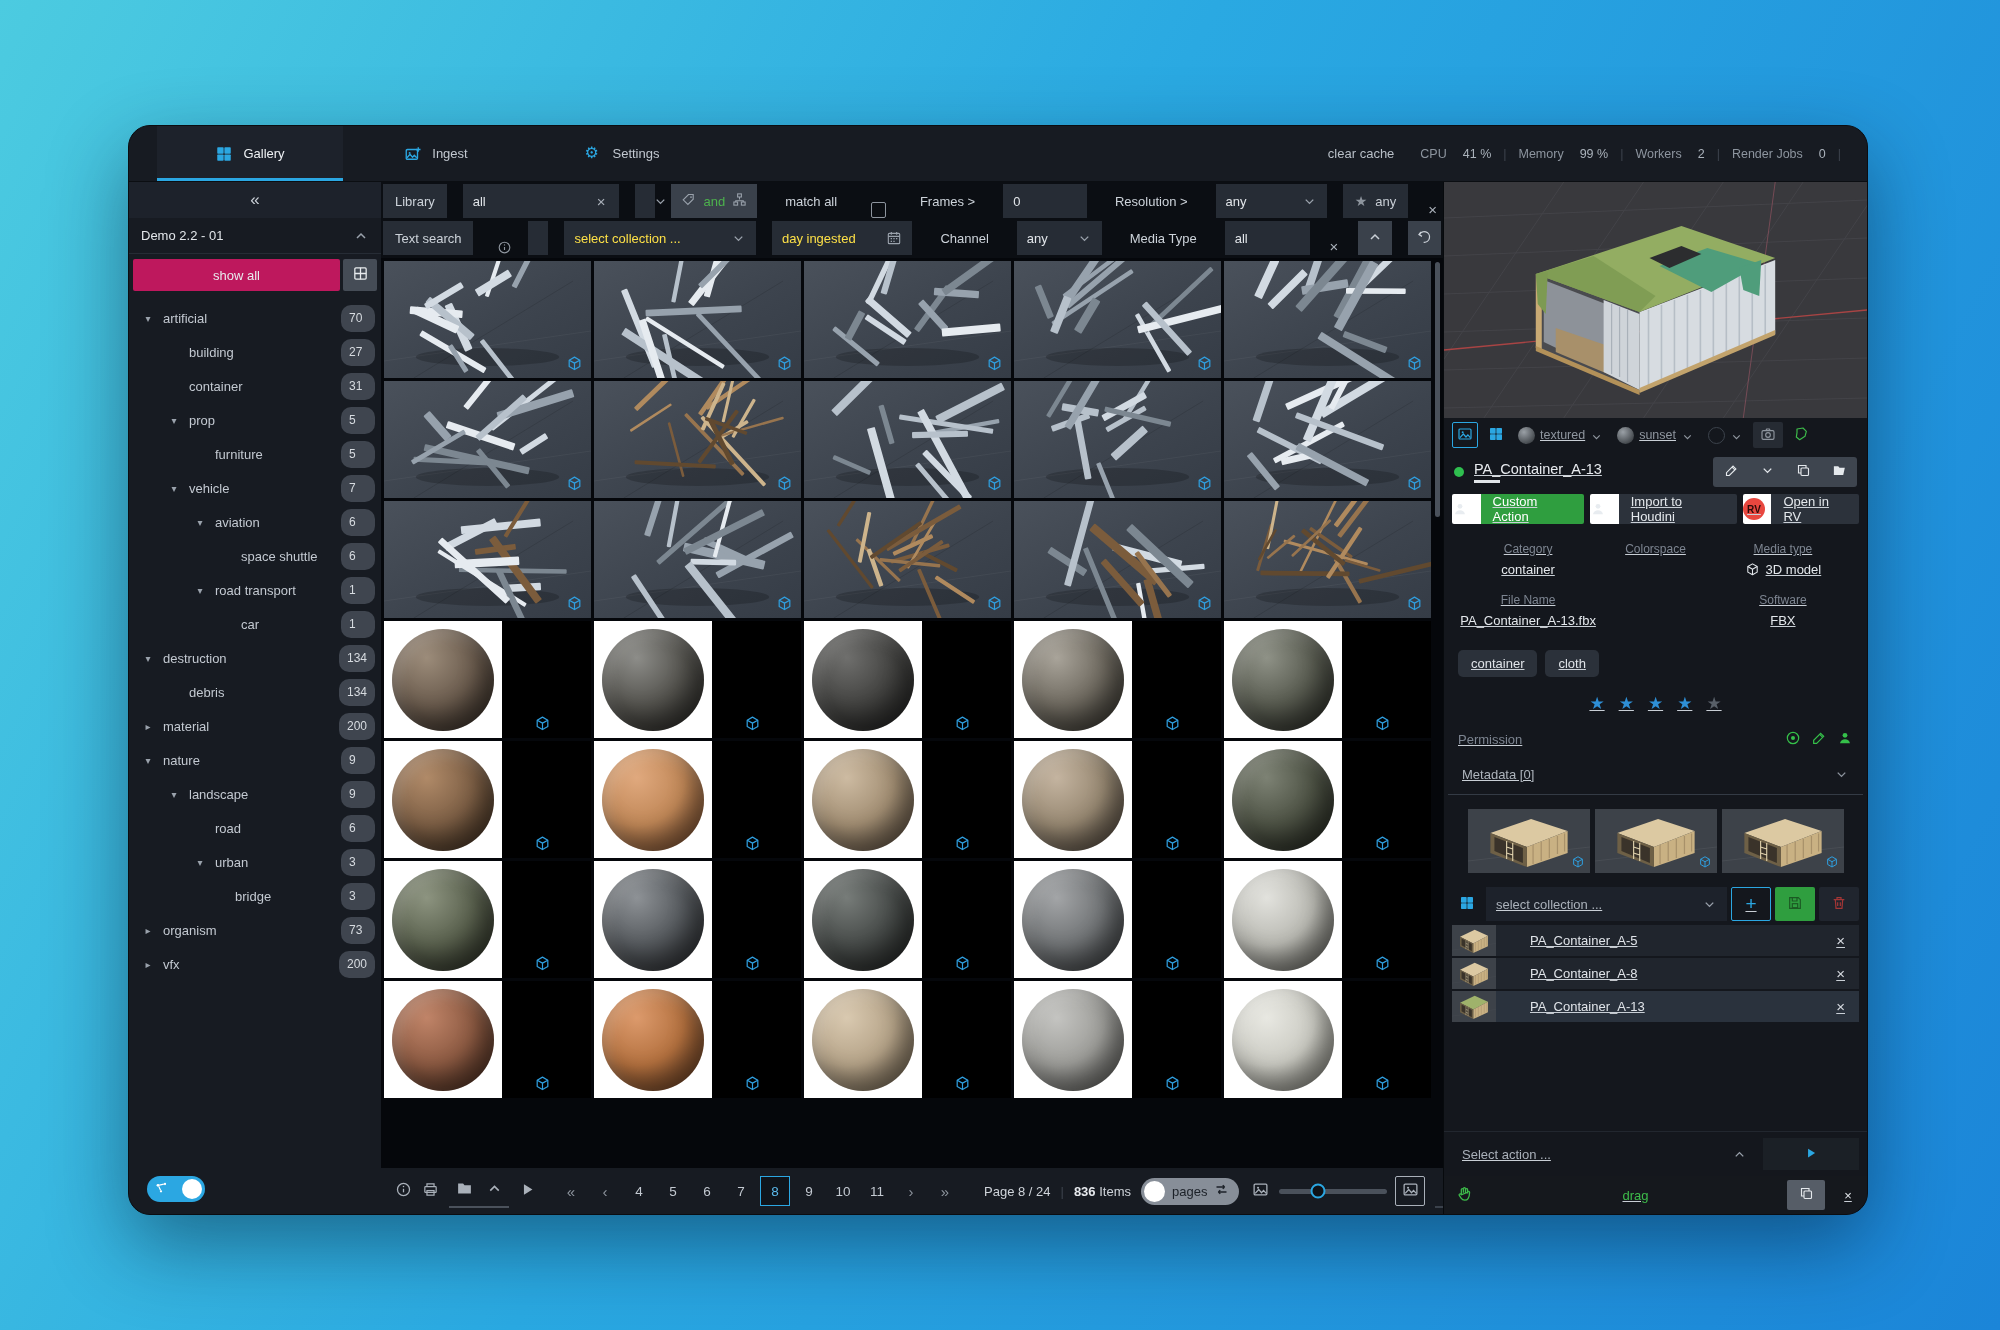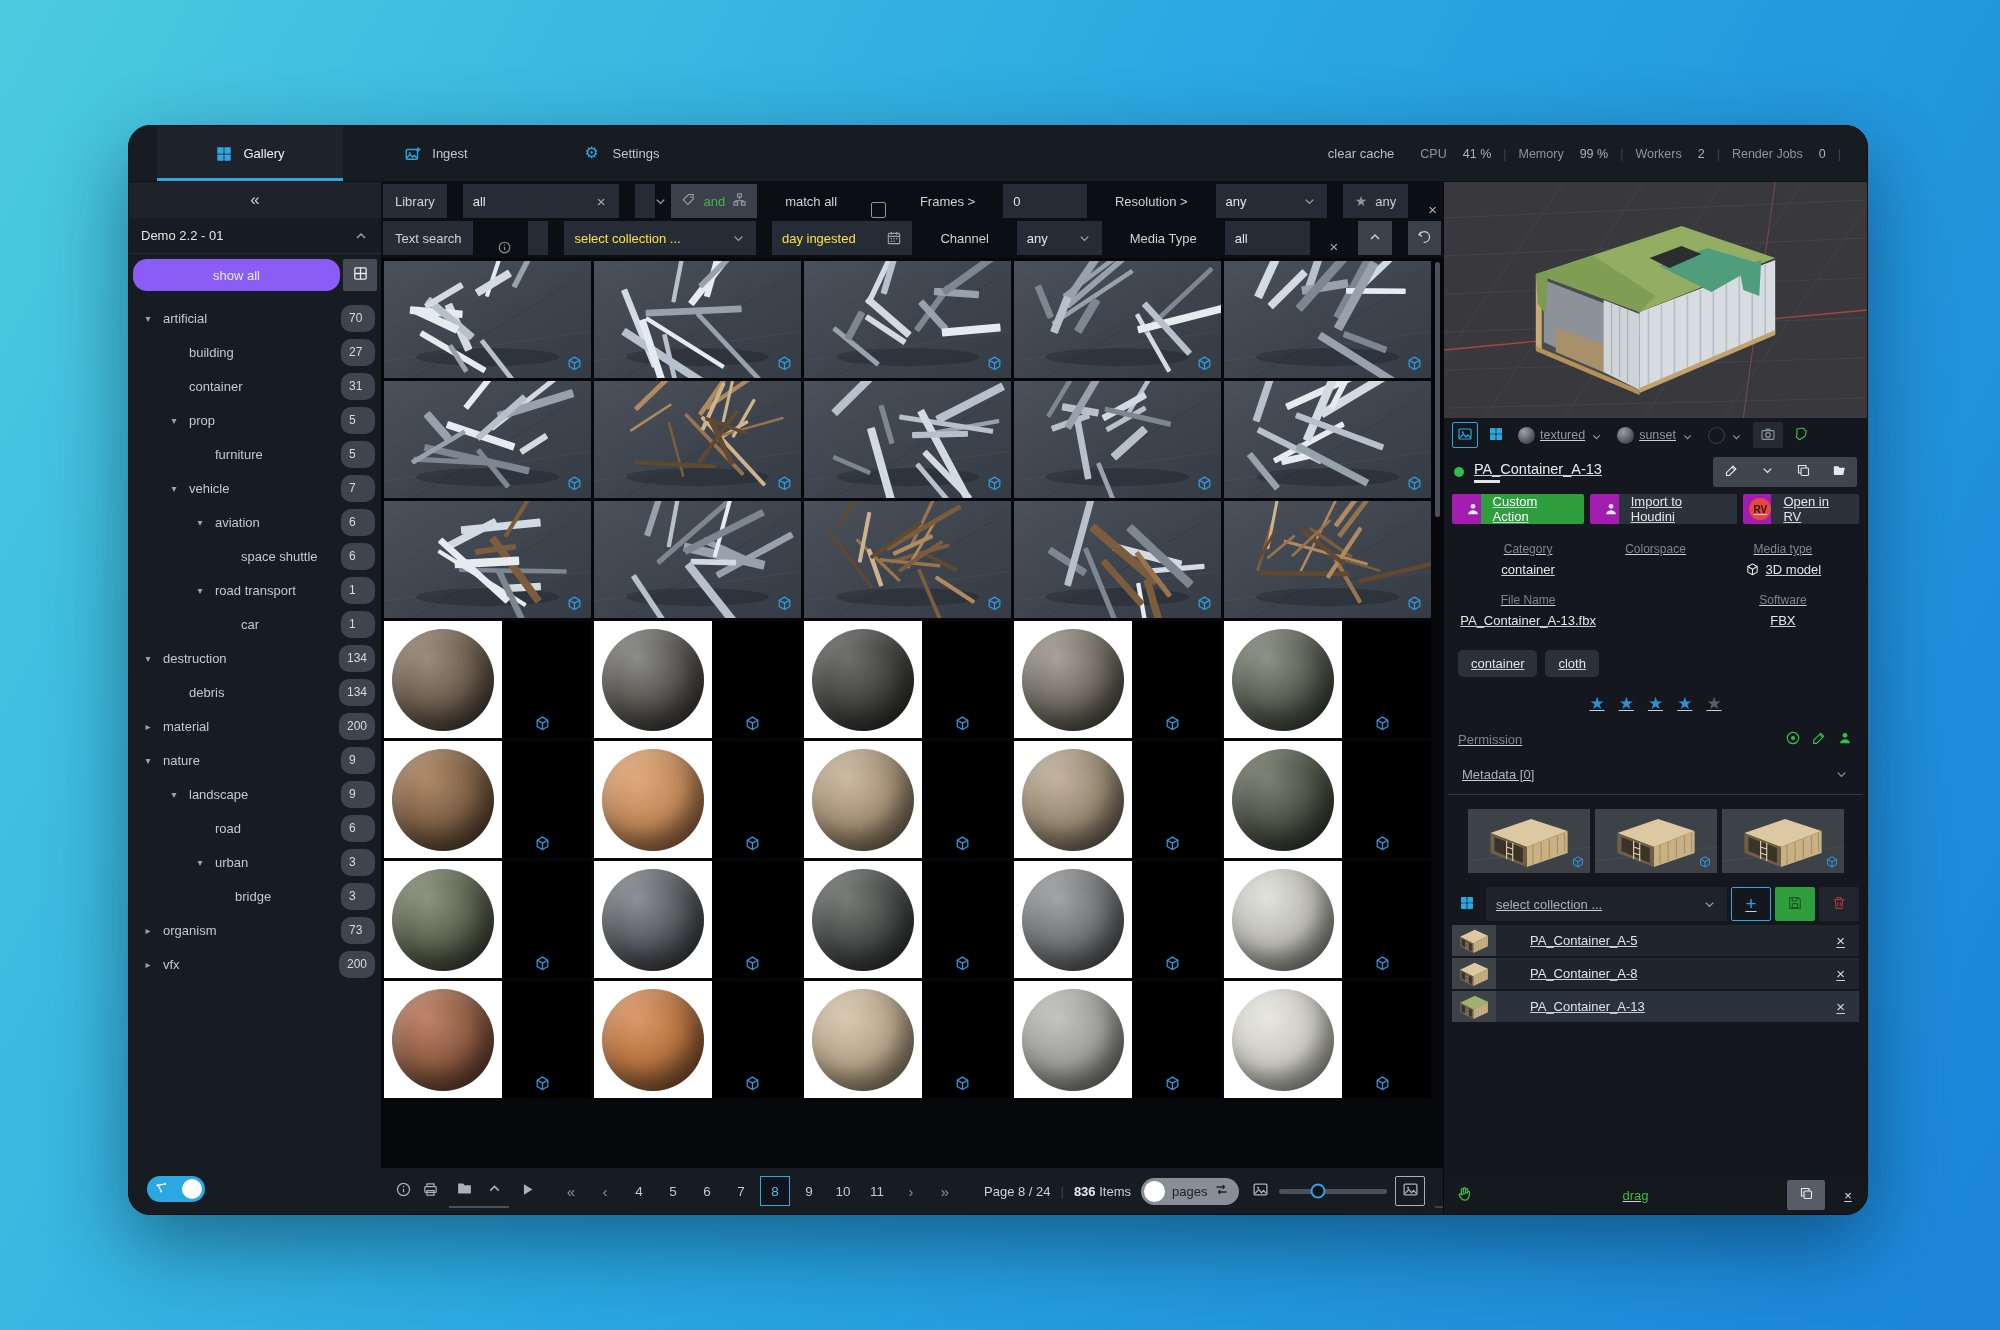--- a/index.html
+++ b/index.html
@@ -26,21 +26,21 @@
   .main { flex:1; display:flex; min-height:0; background:#0d1015; }
   .sidebar { width:252px; flex:none; background:#171b22; display:flex; flex-direction:column; position:relative; }
   .center { flex:1; min-width:0; display:flex; flex-direction:column; background:#0b0e13; }
   .inspector { width:424px; flex:none; background:#14171d; border-left:1px solid #070a0d; display:flex; flex-direction:column; min-height:0;text-decoration:underline; }
 
   
   .collapse-row { height:36px; background:#1d222b; display:flex; align-items:center; justify-content:center; color:#c9cfd6; font-size:17px; flex:none; }
   .tree-header { height:36px; display:flex; align-items:center; padding:0 12px; color:#e2e6ea; border-bottom:1px solid #262c35; flex:none; }
   .tree-header .chev { margin-left:auto; width:16px; height:16px; color:#9aa2ac; display:inline-flex; }
   .showall-row { display:flex; gap:3px; padding:5px 4px 4px 4px; flex:none; }
-  .showall { flex:1; height:32px; background:#8b5cf6; border:none; border-radius:14px; color:#e8ebee; font-size:13px; font-family:inherit; }
+  .showall { flex:1; height:32px; background:#be185d; border:none; border-radius:2px; color:#e8ebee; font-size:13px; font-family:inherit; }
   .grid-btn { width:34px; height:32px; background:#454c56; border:none; border-radius:2px; color:#e8ebee; display:flex; align-items:center; justify-content:center; }
   .grid-btn svg, .showall-row svg { width:17px; height:17px; }
   .tree { padding:6px 6px 0 0; overflow:hidden; }
   .titem { height:34px; display:flex; align-items:center; color:#c3c9d1; }
   .titem .arr { width:14px; display:inline-flex; justify-content:center; color:#9aa2ac; font-size:10px; flex:none; }
   .titem .tlabel { margin-left:8px; }
   .titem .pill { margin-left:auto; background:#3f454f; color:#d7dbe0; border-radius:10px; min-width:34px; text-align:center; padding:2px 8px; font-size:12px; }
   .app-logo { position:absolute; left:18px; bottom:12px; width:58px; height:26px; background:#2ba7e2; border-radius:14px; display:flex; align-items:center; padding:0 3px 0 7px; gap:4px; }
   .app-logo .knob { width:20px; height:20px; background:#fff; border-radius:50%; margin-left:auto; }
   .app-logo svg { width:16px; height:16px; }
@@ -117,21 +117,21 @@
 
   .title-row { height:40px; flex:none; display:flex; align-items:center; padding:0 10px; gap:10px; }
   .gdot { width:10px; height:10px; border-radius:50%; background:#2fbf4f; flex:none; }
   .ititle { color:#e8ebef; font-size:14.5px; }
   .ititle::after { content:""; display:block; width:26px; height:3px; background:#e2e6ea; margin-top:3px; }
   .tgroup { margin-left:auto; background:#3e454f; border-radius:3px; display:flex; }
   .tgroup .tg { width:36px; height:30px; display:flex; align-items:center; justify-content:center; color:#e4e8ec; }
   .tgroup svg { width:15px; height:15px; }
   .actions { flex:none; display:flex; gap:6px; padding:2px 8px 8px 8px; }
   .act { display:flex; height:30px; border-radius:2px; overflow:hidden; }
-  .act .chip { width:30px; background:#a21caf; display:flex; align-items:center; justify-content:flex-end; color:#e8ecf0; }
+  .act .chip { width:30px; background:#ffffff; display:flex; align-items:center; justify-content:flex-start; color:#e8ecf0; }
   .act .chip svg { width:16px; height:16px; }
   .act .albl { display:flex; align-items:center; padding:0 12px; background:#2c323b; color:#e4e8ec; }
   .act.green .albl { background:#2f9e3f; color:#fff; }
   .rvlogo { width:22px; height:22px; border-radius:50%; background:#e8473f; color:#2a0c0a; display:flex; align-items:center; justify-content:center; font-weight:bold; font-size:10px; }
 
   .fields { flex:none; display:grid; grid-template-columns:1.25fr .9fr 1.25fr; row-gap:6px; padding:10px 10px 4px 10px; text-align:center; }
   .flbl { color:#7d8591; font-size:12px; }
   .fvl { color:#e4e8ec; padding-bottom:10px; display:flex; align-items:center; justify-content:center; gap:6px; }
   .fvl .cubei { width:15px; height:15px; color:#e4e8ec; display:inline-flex; }
   .tags { flex:none; display:flex; gap:8px; padding:8px 14px; }
@@ -1514,20 +1514,35 @@
   <path d="M38 32v18 M44 34v18 M38 38l6 2 M38 44l6 2" stroke="#e0d3ae" stroke-width="1.1"></path>
   </svg>
             </span>
             <span class="cname">PA_Container_A-13</span>
             <span class="cx">×</span>
           </div>
         </div>
 
       <div class="spacer"></div>
 
+      <div class="actionrow">
+        <div class="selaction">
+          <span>Select action ...</span>
+          <span class="chev">
+              <svg viewBox="0 0 24 24" fill="none" stroke="currentColor" stroke-width="2.2">
+                <path d="M6 15l6-6 6 6"></path>
+              </svg>
+            </span>
+        </div>
+        <div class="playbtn">
+            <span><svg viewBox="0 0 24 24" fill="currentColor">
+                <path d="M7 4.5 19 12 7 19.5Z"></path>
+              </svg></span>
+          </div>
+      </div>
 
       <div class="dragrow">
         <span class="hand">
             <span><svg viewBox="0 0 24 24" fill="none" stroke="currentColor" stroke-width="1.6">
                 <path d="M8 12.5V7a1.3 1.3 0 0 1 2.6 0v4m0-5a1.3 1.3 0 0 1 2.6 0v5m0-4a1.3 1.3 0 0 1 2.6 0v5m0-1.5a1.3 1.3 0 0 1 2.6.4c0 3.8-.9 5.8-1.9 7.5-.8 1.3-2.3 2-4.2 2-2.5 0-3.5-.8-4.6-2.5l-2.3-3.5c-.8-1.2.7-2.6 1.8-1.7l.8 1Z"></path>
               </svg></span>
           </span>
         <span class="dlbl">drag</span>
         <span class="dbtn copy">
             <span><svg viewBox="0 0 24 24" fill="none" stroke="currentColor" stroke-width="1.8">

